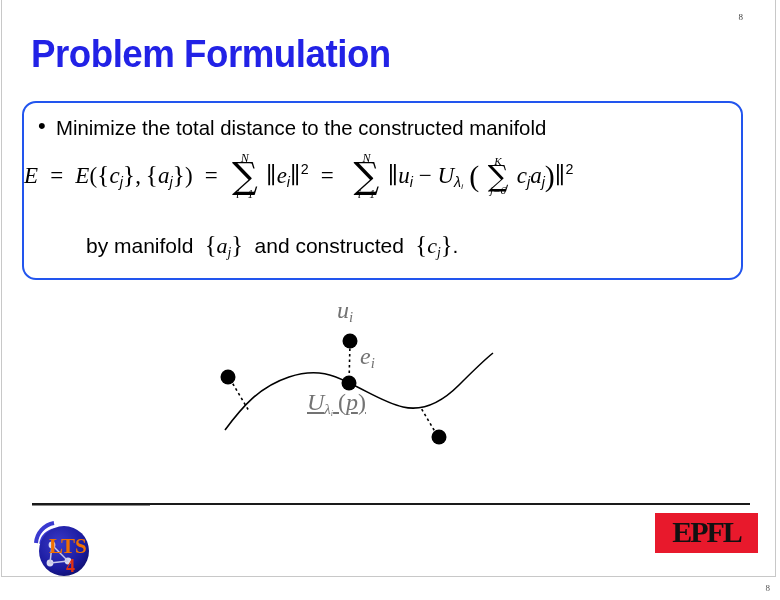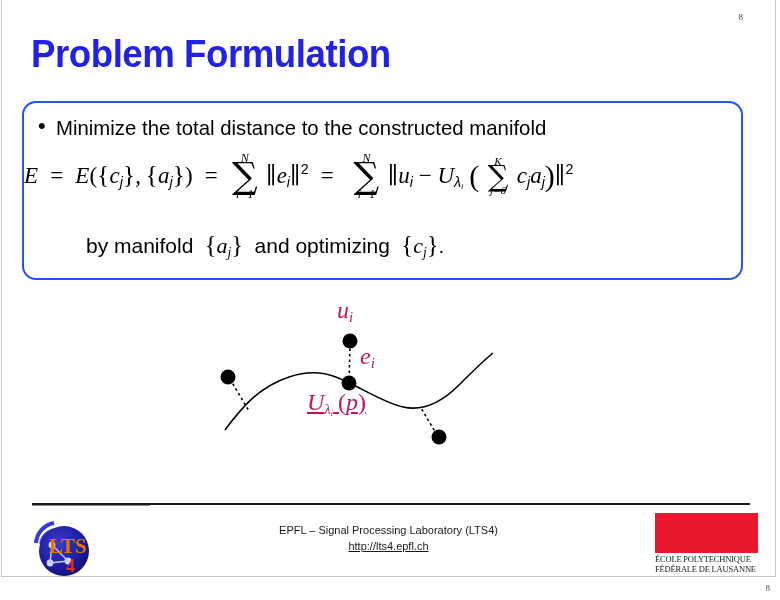--- a/index.html
+++ b/index.html
@@ -187,21 +187,21 @@
     left: 195px;
     top: 295px;
     width: 390px;
     height: 160px;
   }
   #manifold-diagram svg { display: block; }
   .dlabel {
     position: absolute;
     font-family: "Liberation Serif", serif;
     font-style: italic;
-    color: #be185d;
+    color: #737373;
     white-space: nowrap;
   }
   #label-ui   { left: 140px; top: 2px;   font-size: 24px; }
   #label-ei   { left: 163px; top: 48px;  font-size: 24px; text-align: center; }
   #label-Ulp  { left: 110px; top: 94px;  font-size: 24px; text-decoration: underline; }
   #label-Mp   { left: 253px; top: 33px;  font-size: 34px; }
   #label-Mp .script {
     font-family: "DejaVu Serif", serif;
     font-style: italic;
   }
@@ -340,21 +340,21 @@
         <span class="sigma">∑</span>
         <span class="lim lim-bot">j=6</span>
       </span>
 
       <span class="math">c</span><span class="sub">j</span><span class="math">a</span><span class="sub">j</span><span class="bigparen">)</span><span class="math norm">∥</span><span class="sup">2</span>
     </div>
 
     <div id="picking-line">
       <span>by manifold</span>
       <span class="math">&nbsp;<span class="brace mathup">{</span><span style="font-style:italic">a</span><span class="sub">j</span><span class="brace mathup">}</span>&nbsp;</span>
-      <span>and optimizing</span>
+      <span>and constructed</span>
       <span class="math">&nbsp;<span class="brace mathup">{</span><span style="font-style:italic">c</span><span class="sub">j</span><span class="brace mathup">}</span></span><span>.</span>
     </div>
   </div>
 
   <div id="manifold-diagram">
     <svg width="390" height="160" viewBox="0 0 390 160">
 
       <path d="M 28,135 C 45,112 62,92 92,82 C 122,72 140,82 152,88
                C 170,96 188,108 206,112 C 228,117 246,106 262,90
                C 276,76 286,66 296,58" fill="none" stroke="#000000" stroke-width="1.6"></path>
@@ -378,24 +378,20 @@
     <div class="dlabel" id="label-ei">
       <span style="font-style:italic">e</span><span class="sub">i</span>
     </div>
     <div class="dlabel" id="label-Ulp">
       <span style="font-style:italic">U</span><span class="sub">λ<span class="subsub">i</span></span><span style="font-style:normal"> (</span><span style="font-style:italic">p</span><span style="font-style:normal">)</span>
     </div>
   </div>
 
   <div id="footer-rule"></div>
 
-  <div id="footer-text-block">
-    <div>EPFL – Signal Processing Laboratory (LTS4)</div>
-    <a id="footer-url" href="#">http://lts4.epfl.ch</a>
-  </div>
 
   <div id="lts4-logo">
     <svg width="64" height="66" viewBox="0 0 64 66">
       <defs>
         <radialGradient id="lts4grad" cx="40%" cy="35%" r="70%">
           <stop offset="0%" stop-color="#3A3AC8"></stop>
           <stop offset="70%" stop-color="#1B1BA0"></stop>
           <stop offset="100%" stop-color="#101070"></stop>
         </radialGradient>
       </defs>
@@ -413,21 +409,18 @@
       <line x1="22" y1="30" x2="38" y2="46" stroke="#C8C8E8" stroke-width="1.5"></line>
 
       <text x="19" y="38" font-family="Liberation Serif, serif" font-size="21" font-weight="bold" fill="#F07000">LTS</text>
 
       <text x="36" y="57" font-family="Liberation Serif, serif" font-size="18" font-weight="bold" fill="#E03010">4</text>
     </svg>
   </div>
 
   <div id="epfl-logo">
     <div id="epfl-red"></div>
-    <div id="epfl-sub">
-      <div>ÉCOLE POLYTECHNIQUE</div>
-      <div>FÉDÉRALE DE LAUSANNE</div>
-    </div>
+    <div id="epfl-wordmark">EPFL</div>
   </div>
 
 </div>
 
 <div id="footer-page-number">8</div>
 
 </body></html>

